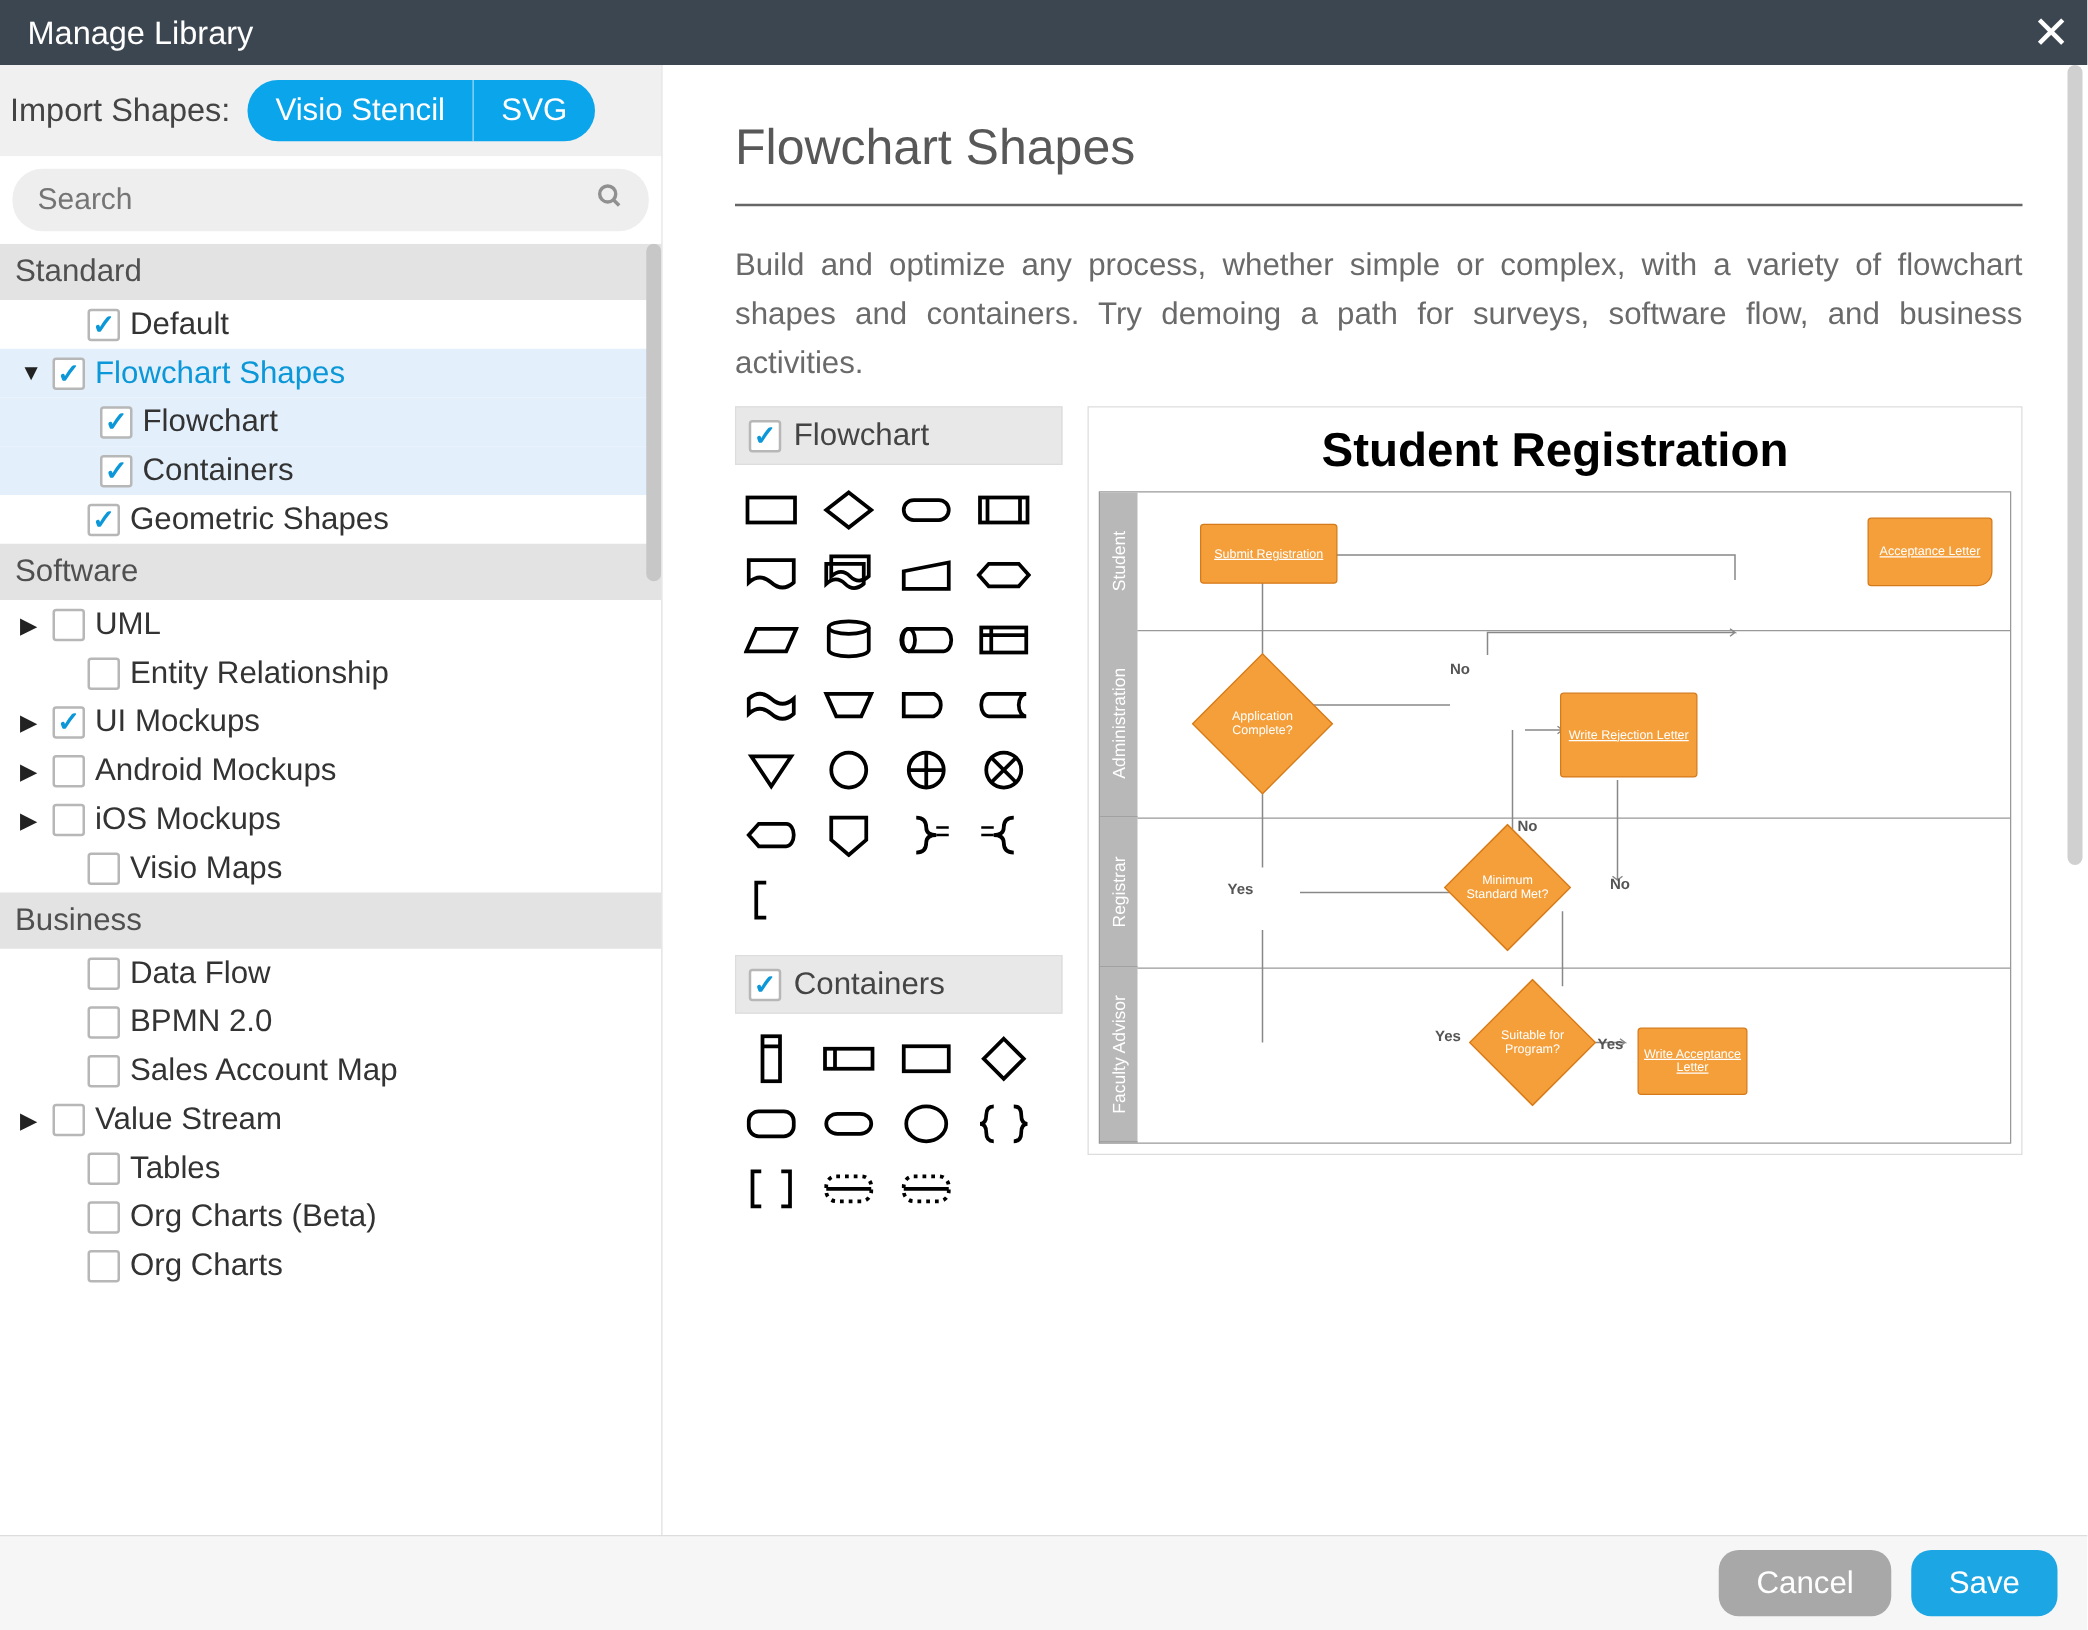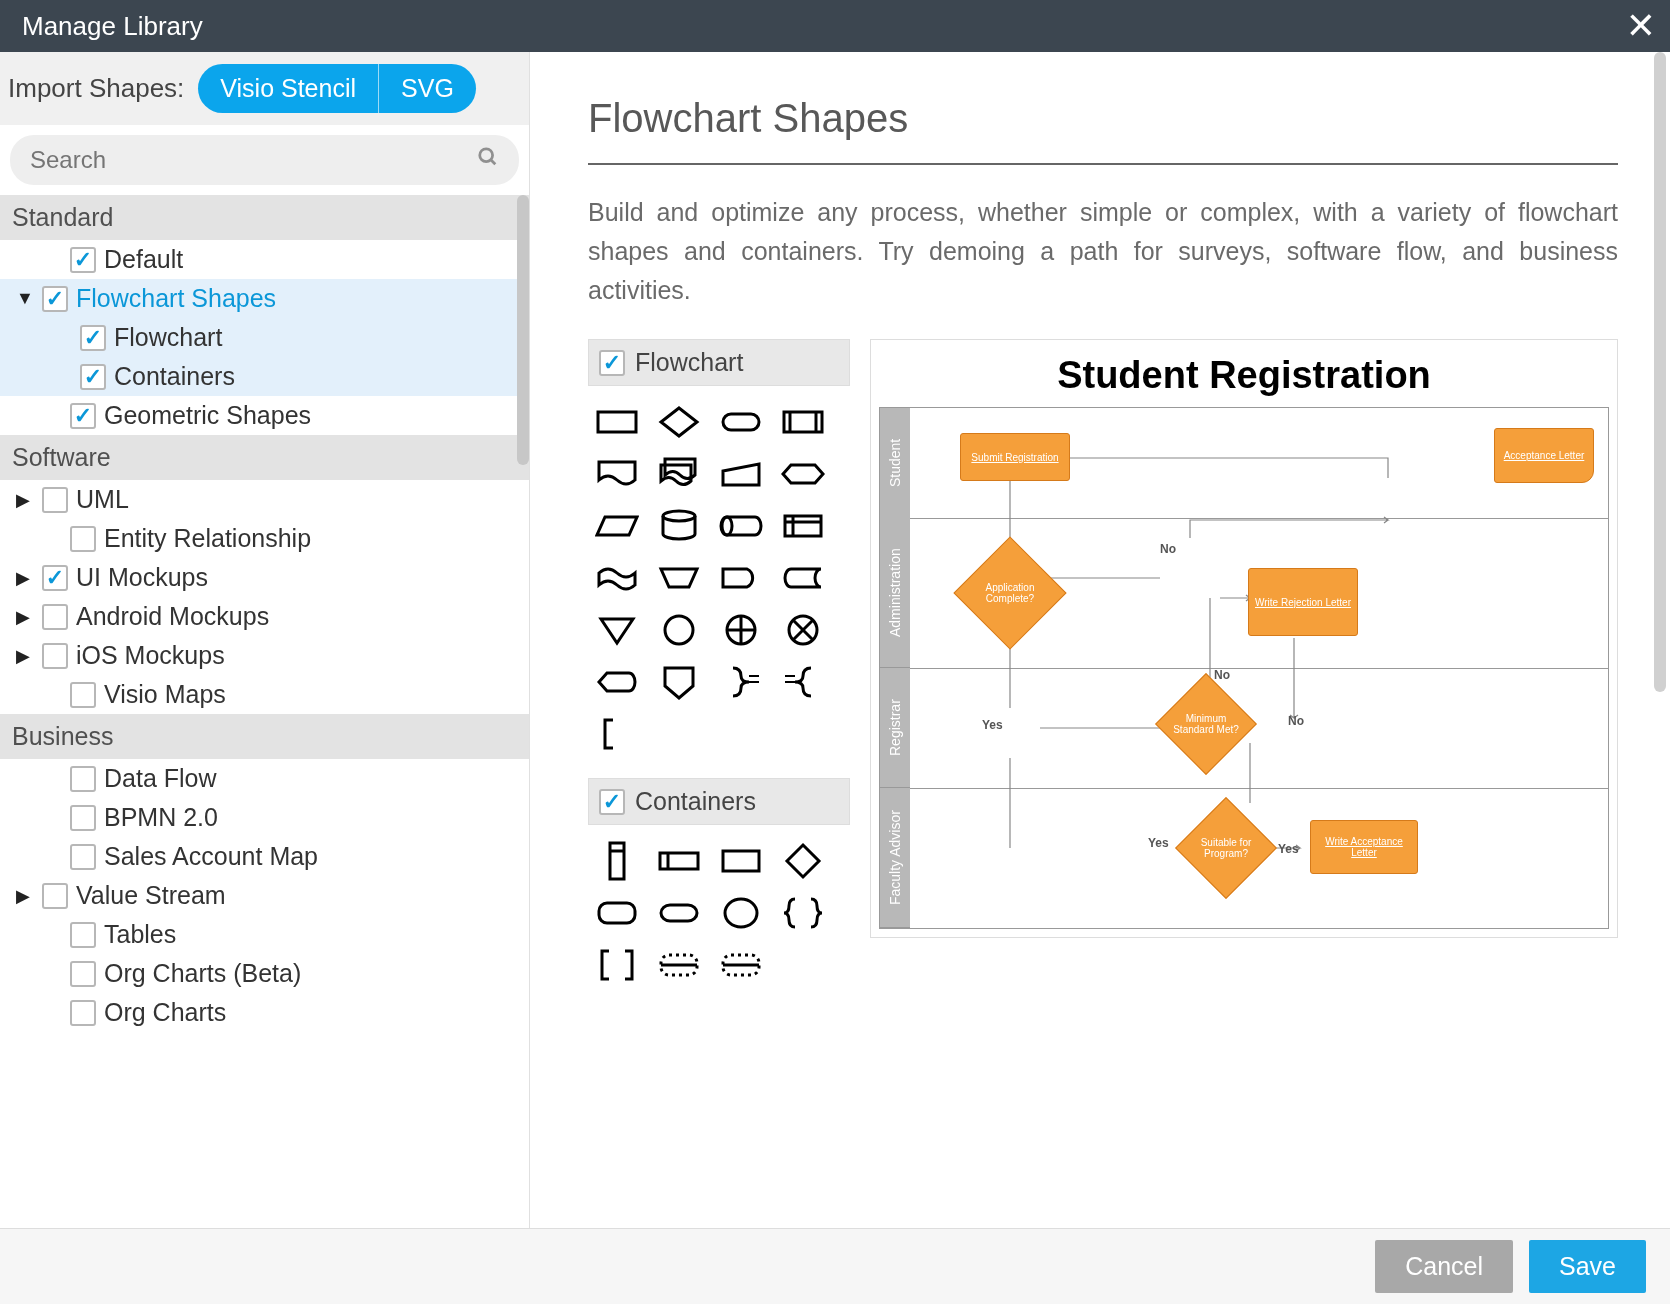--- a/index.html
+++ b/index.html
@@ -31,21 +31,21 @@
 .arrow { width: 18px; font-size: 18px; color: #222; visibility: hidden; }
 .arrow.show { visibility: visible; }
 .cb { width: 26px; height: 26px; border: 2px solid #b7b7b7; border-radius: 3px; background: #fff; display: inline-flex; align-items: center; justify-content: center; flex-shrink: 0; }
 .cb.checked::after { content: "✓"; color: #0b97d8; font-size: 22px; font-weight: bold; line-height: 1; }
 
 .scroll-thumb { position: absolute; right: 0; top: 0; width: 12px; height: 270px; background: #c7c7c7; border-radius: 6px; }
 
 .main { flex: 1; padding: 44px 52px 30px 58px; overflow-y: auto; color: #595959; position: relative; }
 .main h1 { font-size: 40px; font-weight: 400; color: #585858; margin-bottom: 22px; }
 .main hr { border: none; border-top: 2px solid #666; margin-bottom: 28px; }
-.desc { font-size: 25px; line-height: 1.55; color: #6a6a6a; text-align: justify; margin-bottom: 30px; }
+.desc { font-size: 25px; line-height: 1.55; color: #6a6a6a; text-align: justify; margin-bottom: 16px; }
 
 .preview-row { display: flex; gap: 20px; align-items: flex-start; }
 .shape-col { width: 262px; }
 .shape-hdr { background: #e8e8e8; border: 1px solid #ddd; padding: 8px 10px; display: flex; align-items: center; gap: 10px; font-size: 25px; color: #444; margin-bottom: 12px; }
 .shape-grid { display: grid; grid-template-columns: repeat(4, 58px); gap: 4px 4px; margin-bottom: 20px; }
 .shp { width: 58px; height: 48px; display: flex; align-items: center; justify-content: center; }
 .shp svg { stroke: #000; stroke-width: 3; fill: none; }
 
 .diagram { flex: 1; border: 1px solid #ddd; background: #fff; padding: 8px; }
 .diagram-title { text-align: center; font-size: 38px; font-weight: bold; color: #000000; margin: 6px 0 10px; }
@@ -55,21 +55,21 @@
 .lane-lbl:first-child { border-top: none; }
 .swim-body { flex: 1; position: relative; height: 520px; }
 .swim-row { border-bottom: 1px solid #999; position: absolute; left: 0; right: 0; }
 .node-rect { position: absolute; background: #f59f3a; border: 1px solid #d57a1a; color: #fff; font-size: 10px; display: flex; align-items: center; justify-content: center; text-align: center; padding: 4px; border-radius: 3px; text-decoration: underline; }
 .node-diamond { position: absolute; background: #f59f3a; border: 1px solid #d57a1a; color: #fff; font-size: 10px; display: flex; align-items: center; justify-content: center; text-align: center; transform: rotate(45deg); }
 .node-diamond span { transform: rotate(-45deg); }
 .node-doc { border-radius: 3px 3px 12px 3px; }
 .edge-lbl { position: absolute; font-size: 12px; color: #555; font-weight: bold; }
 
 .footer { height: 76px; background: #f6f6f6; border-top: 1px solid #ddd; display: flex; align-items: center; justify-content: flex-end; padding: 0 24px; gap: 16px; }
-.btn { border: none; border-radius: 2px; font-size: 25px; padding: 12px 30px; cursor: pointer; }
+.btn { border: none; border-radius: 16px; font-size: 25px; padding: 12px 30px; cursor: pointer; }
 .btn-cancel { background: #a8a8a8; color: #fff; }
 .btn-save { background: #1da6e4; color: #fff; }
 
 .main-scroll-thumb { position: absolute; right: 4px; top: 0; width: 12px; height: 640px; background: #d0d0d0; border-radius: 6px; }
 </style>
 </head>
 <body>
 
 <div class="titlebar">
   <span>Manage Library</span>
@@ -458,21 +458,21 @@
             <div class="node-diamond" style="left:60px;top:145px;width:80px;height:80px">
                 <span>Application Complete?</span>
               </div>
             <div class="node-rect" style="left:338px;top:160px;width:110px;height:68px">Write Rejection Letter</div>
             <div class="node-diamond" style="left:260px;top:280px;width:72px;height:72px">
                 <span>Minimum Standard Met?</span>
               </div>
             <div class="node-diamond" style="left:280px;top:404px;width:72px;height:72px">
                 <span>Suitable for Program?</span>
               </div>
-            <div class="node-rect" style="left:400px;top:412px;width:108px;height:54px">Write Acceptance Letter</div>
+            <div class="node-rect" style="left:400px;top:428px;width:88px;height:54px">Write Acceptance Letter</div>
 
             <div class="edge-lbl" style="left:250px;top:134px">No</div>
             <div class="edge-lbl" style="left:72px;top:310px">Yes</div>
             <div class="edge-lbl" style="left:304px;top:260px">No</div>
             <div class="edge-lbl" style="left:378px;top:306px">No</div>
             <div class="edge-lbl" style="left:238px;top:428px">Yes</div>
             <div class="edge-lbl" style="left:368px;top:434px">Yes</div>
           </div>
         </div>
       </div>

